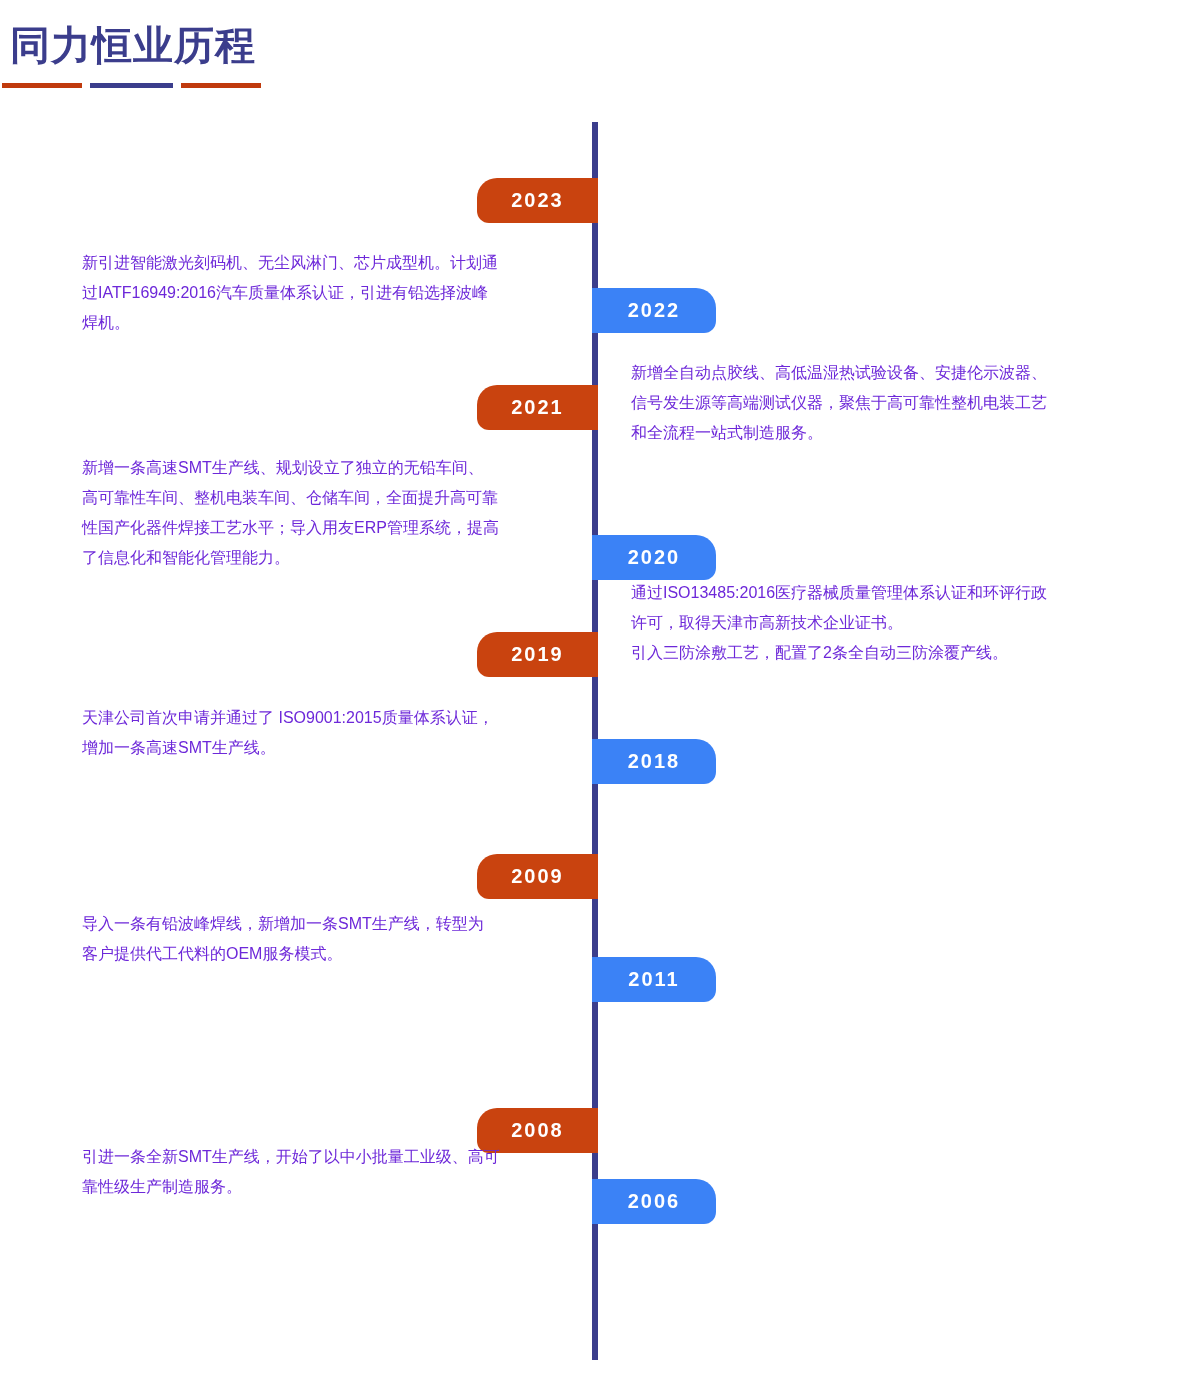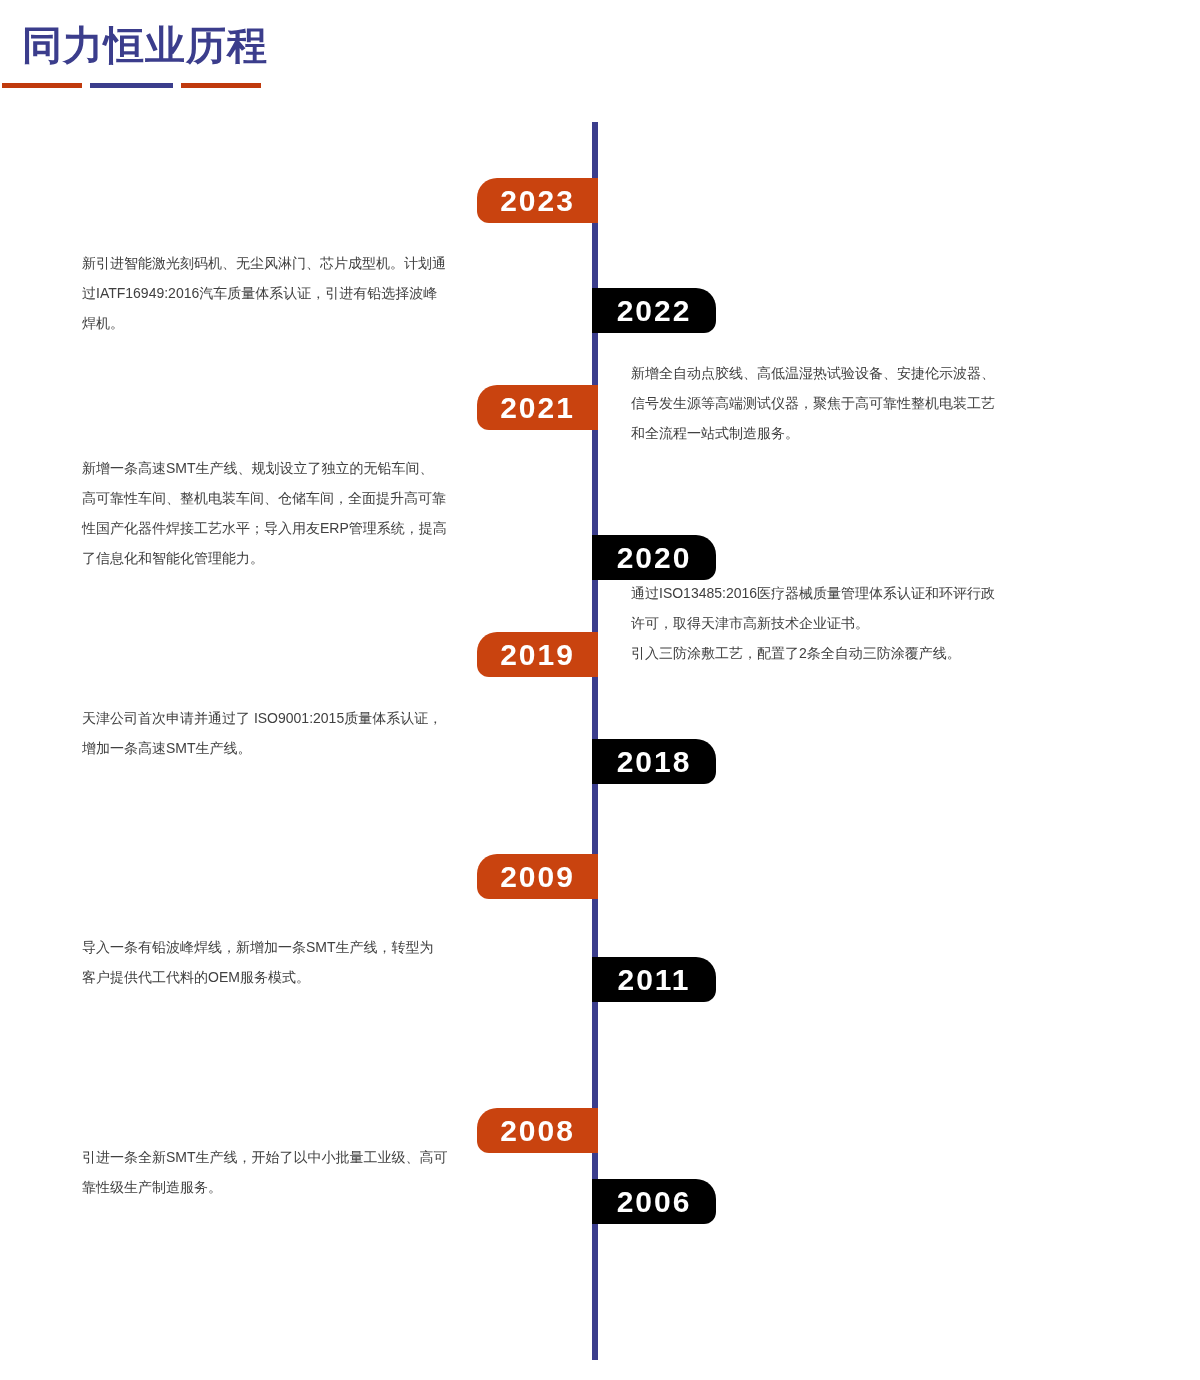--- a/index.html
+++ b/index.html
@@ -16,21 +16,20 @@
 
   .page-title {
     position: absolute;
     left: 10px;
     top: 18px;
     font-size: 40px;
     font-weight: bold;
     color: #3b3d8c;
     letter-spacing: 1px;
     white-space: nowrap;
-    margin-left: 12px;
   }
 
   .title-bar {
     position: absolute;
     top: 83px;
     height: 5px;
     width: 80px;
   }
   .title-bar.orange { background: #c03a0d; }
   .title-bar.blue   { background: #3b3d8c; }
@@ -45,43 +44,43 @@
     width: 6px;
     height: 1238px;
     background: #3b3d8c;
   }
 
   .badge {
     position: absolute;
     height: 45px;
     line-height: 45px;
     color: #ffffff;
-    font-size: 30px;
+    font-size: 20px;
     font-weight: bold;
     text-align: center;
     letter-spacing: 2px;
   }
   .badge.left {
     left: 477px;
     width: 121px;
     background: #c9430f;
     border-radius: 20px 0 0 12px;
   }
   .badge.right {
     left: 592px;
     width: 124px;
-    background: #000000;
+    background: #3b82f6;
     border-radius: 0 20px 12px 0;
   }
 
   .entry-text {
     position: absolute;
-    font-size: 14px;
+    font-size: 16px;
     line-height: 30px;
-    color: #404040;
+    color: #6d28d9;
     white-space: pre;
   }
   .entry-text.left  { left: 82px; }
   .entry-text.right { left: 631px; }
 </style>
 </head>
 <body>
 
 <div class="canvas">
 
@@ -113,21 +112,21 @@
 许可，取得天津市高新技术企业证书。
 引入三防涂敷工艺，配置了2条全自动三防涂覆产线。</div>
 
   <div class="badge left" style="top:632px">2019</div>
   <div class="entry-text left" style="top:703px">天津公司首次申请并通过了 ISO9001:2015质量体系认证，
 增加一条高速SMT生产线。</div>
 
   <div class="badge right" style="top:739px">2018</div>
 
   <div class="badge left" style="top:854px">2009</div>
-  <div class="entry-text left" style="top:932px">导入一条有铅波峰焊线，新增加一条SMT生产线，转型为
+  <div class="entry-text left" style="top:909px">导入一条有铅波峰焊线，新增加一条SMT生产线，转型为
 客户提供代工代料的OEM服务模式。</div>
 
   <div class="badge right" style="top:957px">2011</div>
 
   <div class="badge left" style="top:1108px">2008</div>
   <div class="entry-text left" style="top:1142px">引进一条全新SMT生产线，开始了以中小批量工业级、高可
 靠性级生产制造服务。</div>
 
   <div class="badge right" style="top:1179px">2006</div>
 

